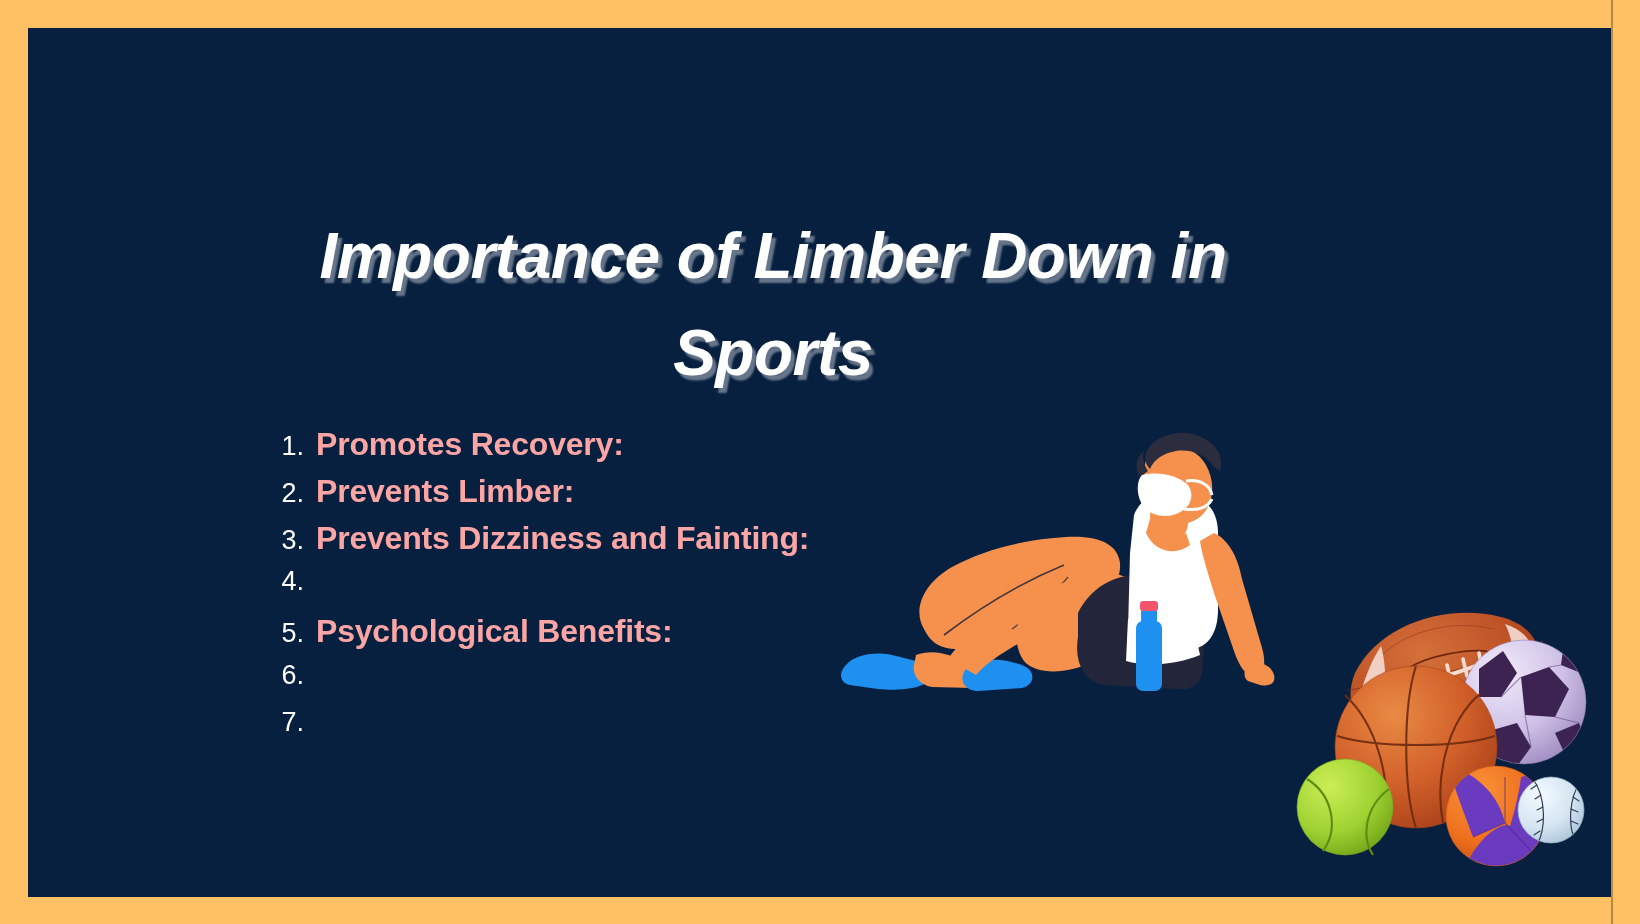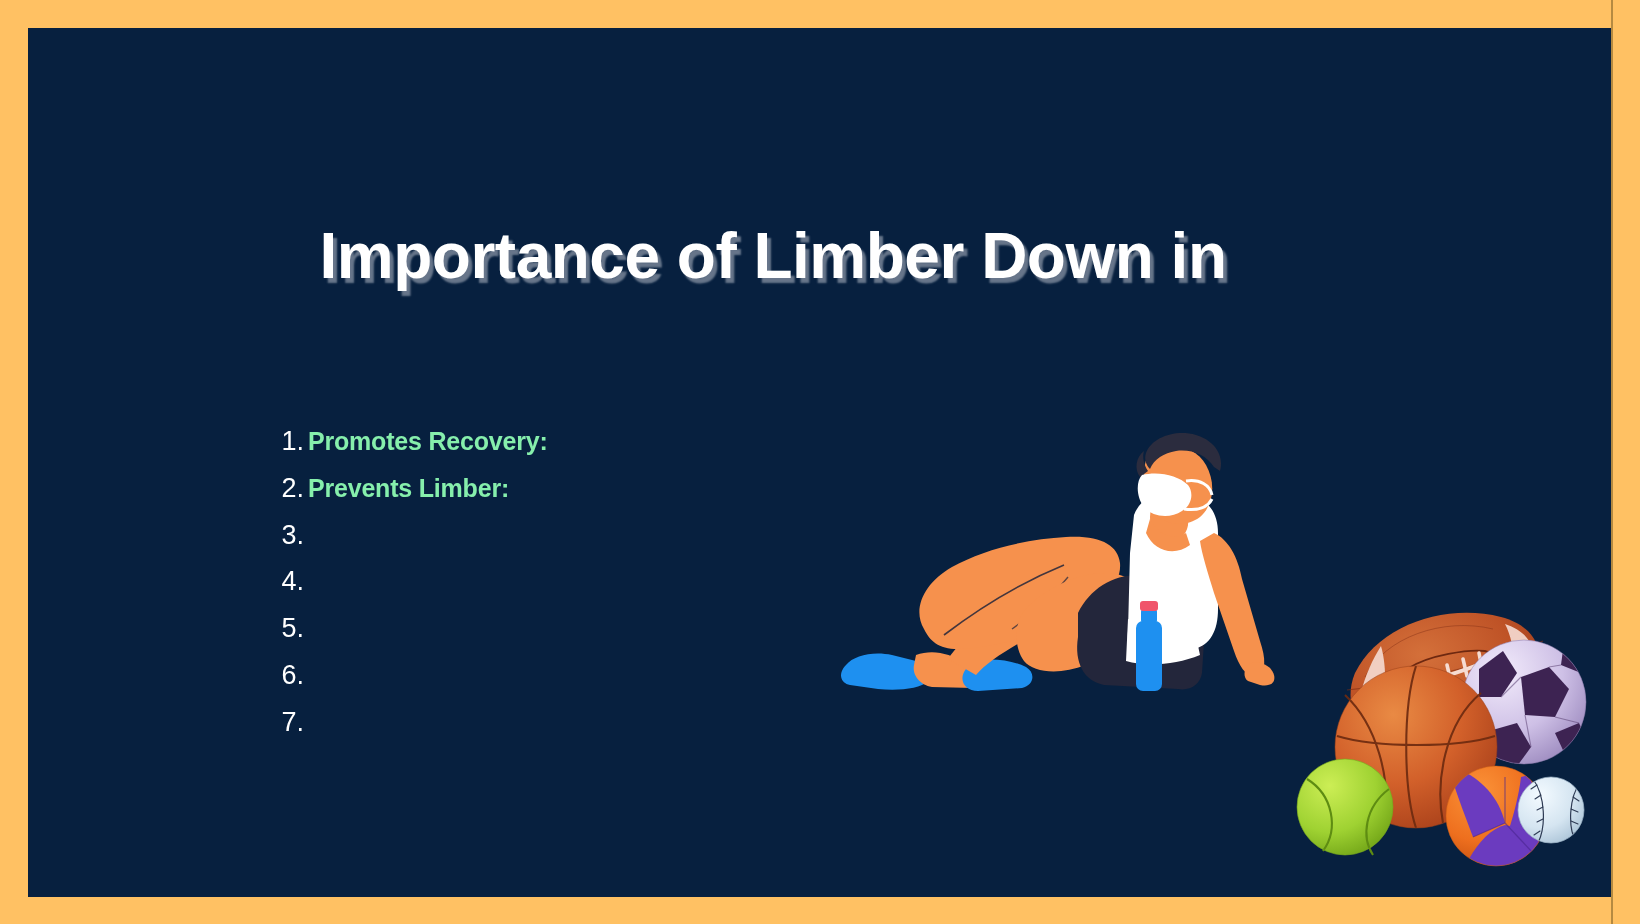--- a/index.html
+++ b/index.html
@@ -38,20 +38,21 @@
     overflow: hidden;
   }
 
   
   .title-block {
     position: absolute;
     left: 160px;
     top: 180px;
     width: 1170px;
     text-align: center;
+    font-style: italic;
   }
   .slide-title {
     margin: 0;
     font-family: "Liberation Sans", sans-serif;
     font-weight: 700;
     font-size: 64px;
     line-height: 1.52;
     letter-spacing: -0.5px;
     color: #ffffff;
     text-shadow: 4px 5px 2px rgba(120, 133, 152, 0.85);
@@ -73,24 +74,24 @@
     width: 36px;
     flex: 0 0 36px;
     text-align: right;
     font-size: 27px;
     font-weight: 400;
     color: #ffffff;
     font-family: "Liberation Sans", sans-serif;
     line-height: 1;
   }
   .point-text {
-    margin-left: 4px;
-    font-size: 25px;
+    margin-left: 12px;
+    font-size: 32px;
     font-weight: 700;
-    color: #86efac;
+    color: #fca5a5;
     font-family: "Liberation Sans", sans-serif;
     letter-spacing: -0.2px;
     line-height: 1;
     white-space: nowrap;
   }
 
   
   .athlete-art {
     position: absolute;
     left: 800px;
@@ -112,40 +113,43 @@
 <body>
 
 <div class="slide-root">
 
   <div class="slide-panel">
 
     <div class="title-block">
       <h1 class="slide-title">
         <span>Importance of Limber Down in</span>
         <br>
+        <span>Sports</span>
       </h1>
     </div>
 
     <ol class="list-block" style="list-style:none;margin:0;padding:0;">
       <li class="point-row">
         <span class="point-num">1.</span>
         <span class="point-text">Promotes Recovery:</span>
       </li>
       <li class="point-row">
         <span class="point-num">2.</span>
         <span class="point-text">Prevents Limber:</span>
       </li>
       <li class="point-row">
         <span class="point-num">3.</span>
+        <span class="point-text">Prevents Dizziness and Fainting:</span>
       </li>
       <li class="point-row">
         <span class="point-num">4.</span>
       </li>
       <li class="point-row">
         <span class="point-num">5.</span>
+        <span class="point-text">Psychological Benefits:</span>
       </li>
       <li class="point-row">
         <span class="point-num">6.</span>
       </li>
       <li class="point-row">
         <span class="point-num">7.</span>
       </li>
     </ol>
 
     <div class="athlete-art">

